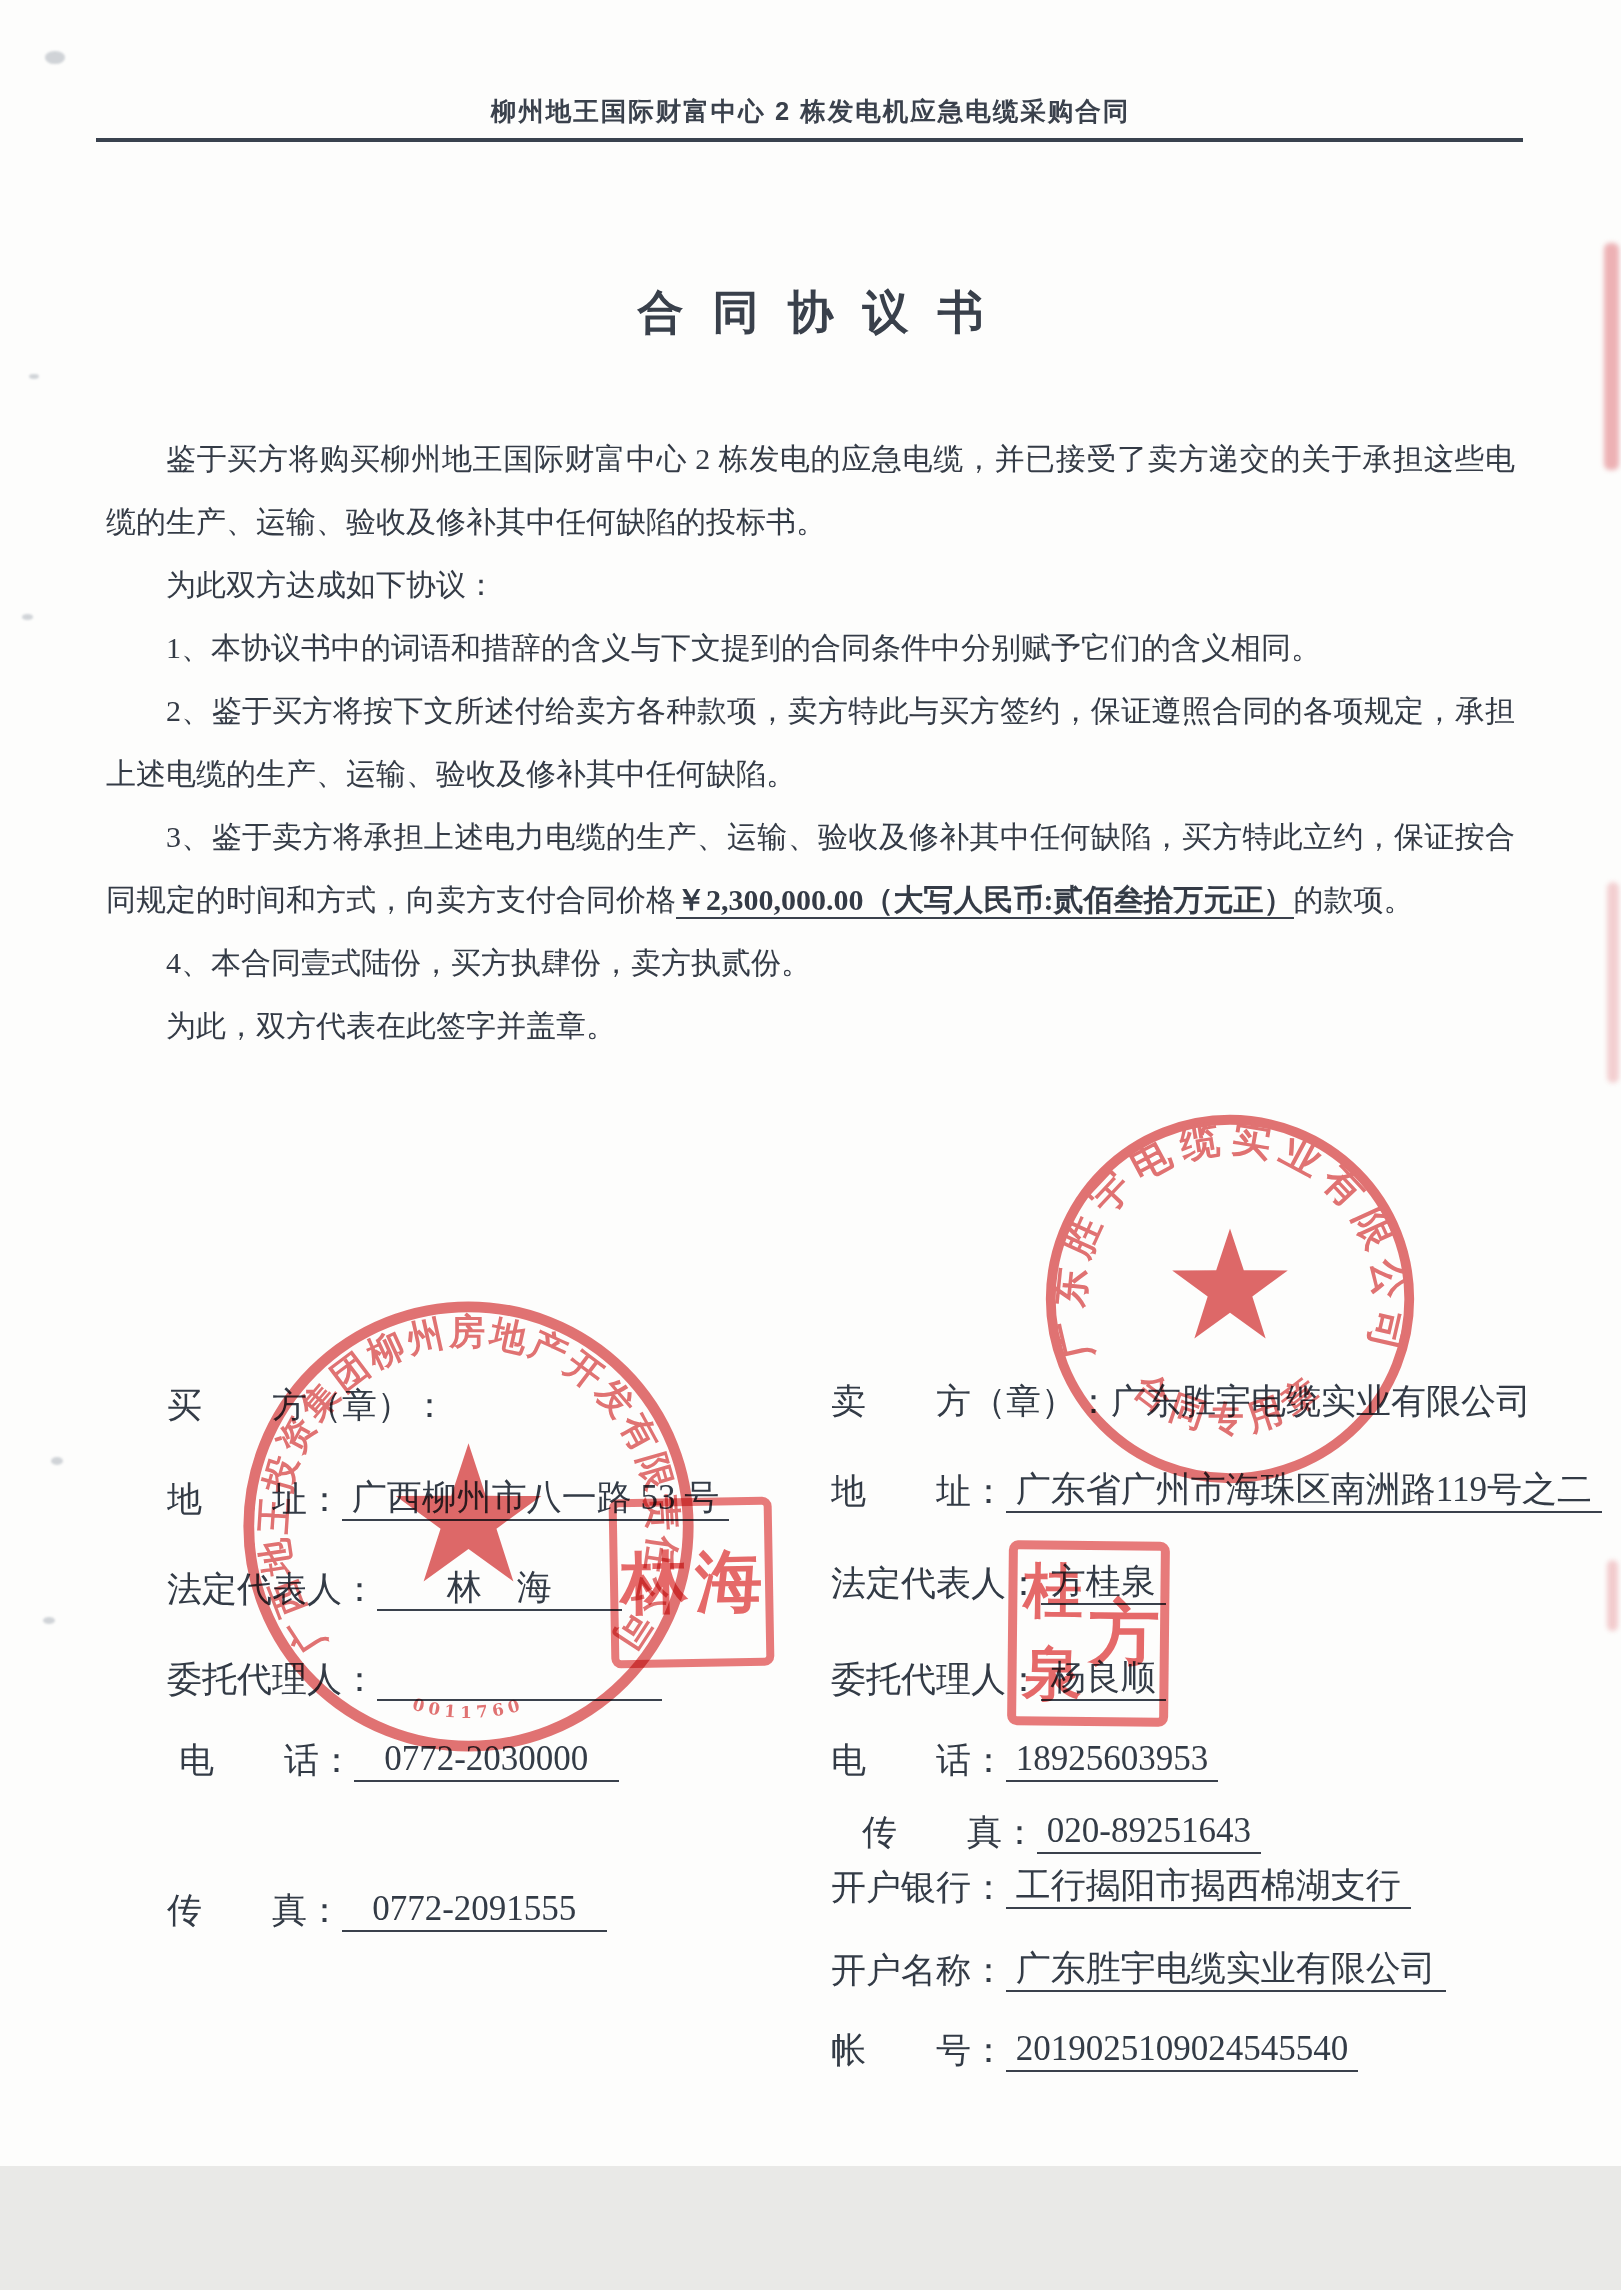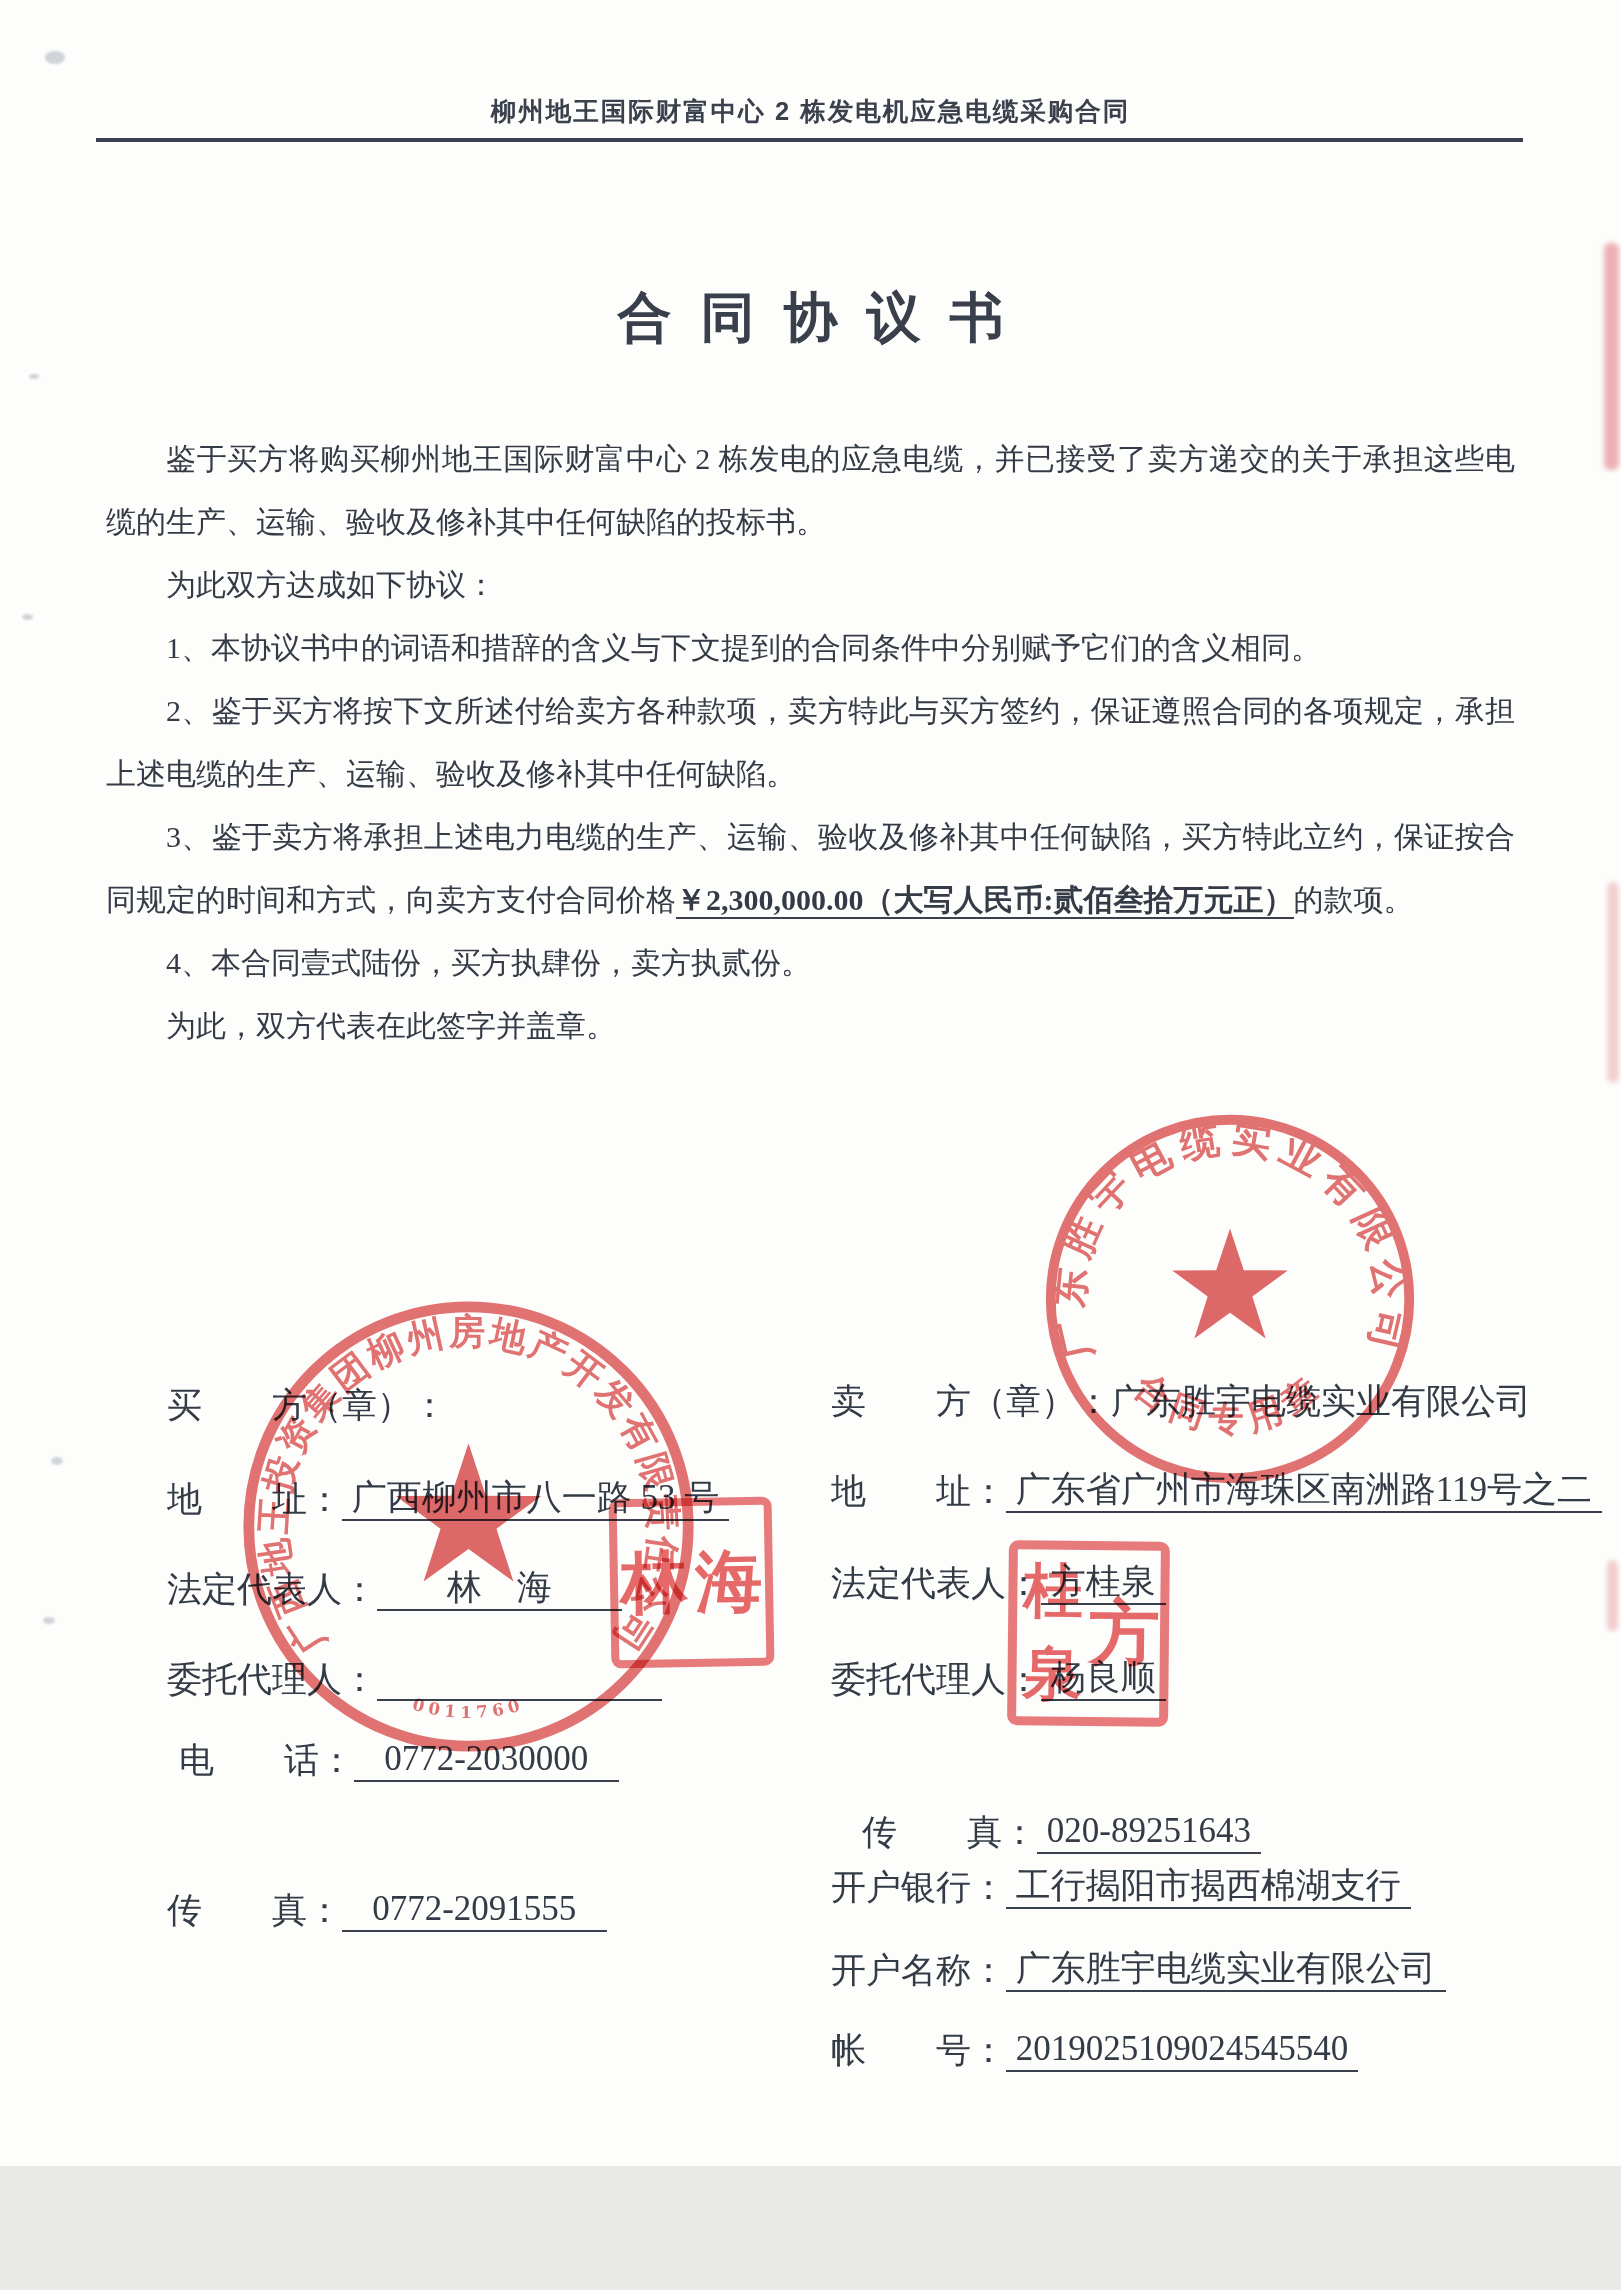--- a/index.html
+++ b/index.html
@@ -11,21 +11,21 @@
   
   .header-text{
     position:absolute;top:94px;left:0;width:100%;text-align:center;
     font-family:"Liberation Sans","DejaVu Sans",sans-serif;font-weight:bold;
     font-size:25.5px;letter-spacing:2px;color:#3a414c;
   }
   .header-rule{position:absolute;top:138px;left:96px;width:1427px;height:3.9px;background:#39424e;}
   
   .doc-title{
     position:absolute;top:282px;left:0;width:100%;text-align:center;
-    font-size:54px;font-weight:bold;letter-spacing:29px;text-indent:29px;color:#39404b;
+    font-size:46px;font-weight:bold;letter-spacing:29px;text-indent:29px;color:#39404b;
   }
   
   .body-text{
     position:absolute;top:427px;left:106px;width:1409px;
     font-size:30px;line-height:63px;text-align:justify;
   }
   .body-text p{margin:0;text-indent:2em;}
   .u{border-bottom:2px solid #3a414c;padding-bottom:1px;}
   .price{font-weight:bold;border-bottom:2.5px solid #3a414c;padding-bottom:1px;}
   
@@ -101,20 +101,21 @@
   <div class="sig-row L L2"><span>地　　址：</span><span class="val w-baddr">广西柳州市八一路 53 号</span></div>
   <div class="sig-row L L3"><span>法定代表人：</span><span class="val w-blegal">林　海</span></div>
   <div class="sig-row L L4"><span>委托代理人：</span><span class="val w-bagent"></span></div>
   <div class="sig-row L L5"><span>电　　话：</span><span class="val w-bphone">0772-2030000</span></div>
   <div class="sig-row L L6"><span>传　　真：</span><span class="val w-bfax">0772-2091555</span></div>
 
   <div class="sig-row R R1"><span>卖　　方（章）：</span><span class="plain-val">广东胜宇电缆实业有限公司</span></div>
   <div class="sig-row R R2"><span>地　　址：</span><span class="val">广东省广州市海珠区南洲路119号之二</span></div>
   <div class="sig-row R R3"><span>法定代表人：</span><span class="val">方桂泉</span></div>
   <div class="sig-row R R4"><span>委托代理人：</span><span class="val">杨良顺</span></div>
+  <div class="sig-row R R5"><span>电　　话：</span><span class="val">18925603953</span></div>
   <div class="sig-row R R6"><span>传　　真：</span><span class="val">020-89251643</span></div>
   <div class="sig-row R R7"><span>开户银行：</span><span class="val">工行揭阳市揭西棉湖支行</span></div>
   <div class="sig-row R R8"><span>开户名称：</span><span class="val">广东胜宇电缆实业有限公司</span></div>
   <div class="sig-row R R9"><span>帐　　号：</span><span class="val">2019025109024545540</span></div>
 
   <div class="stamp" style="left:238px;top:1296px;width:461px;height:461px;">
     <svg width="461" height="461" viewBox="0 0 470 470">
       <circle cx="235" cy="235" r="224" fill="none" stroke="#dd5a5a" stroke-width="11"></circle>
       <path id="bArc" d="M 92.5 354.6 A 186 186 0 1 1 377.5 354.6" fill="none"></path>
       <path id="bNum" d="M 66.1 332.5 A 195 195 0 0 0 403.9 332.5" fill="none"></path>

